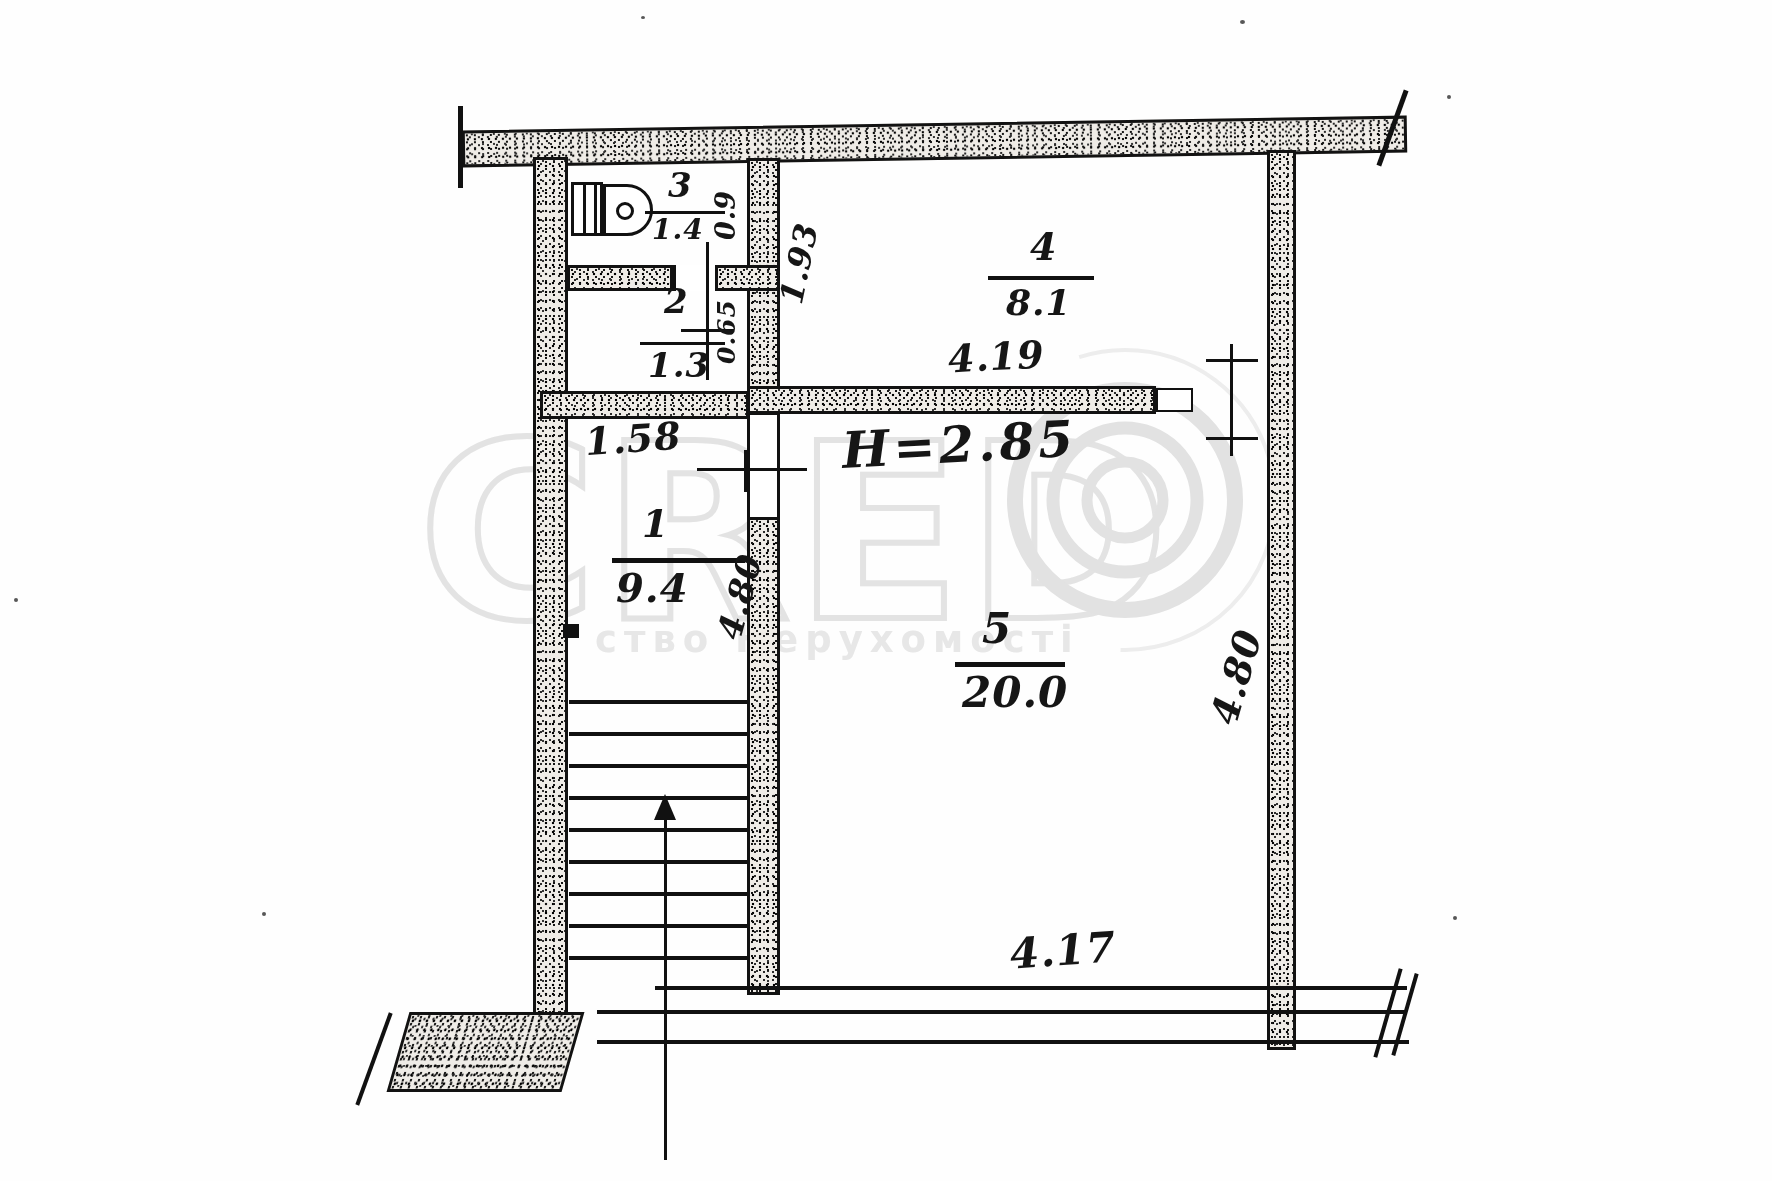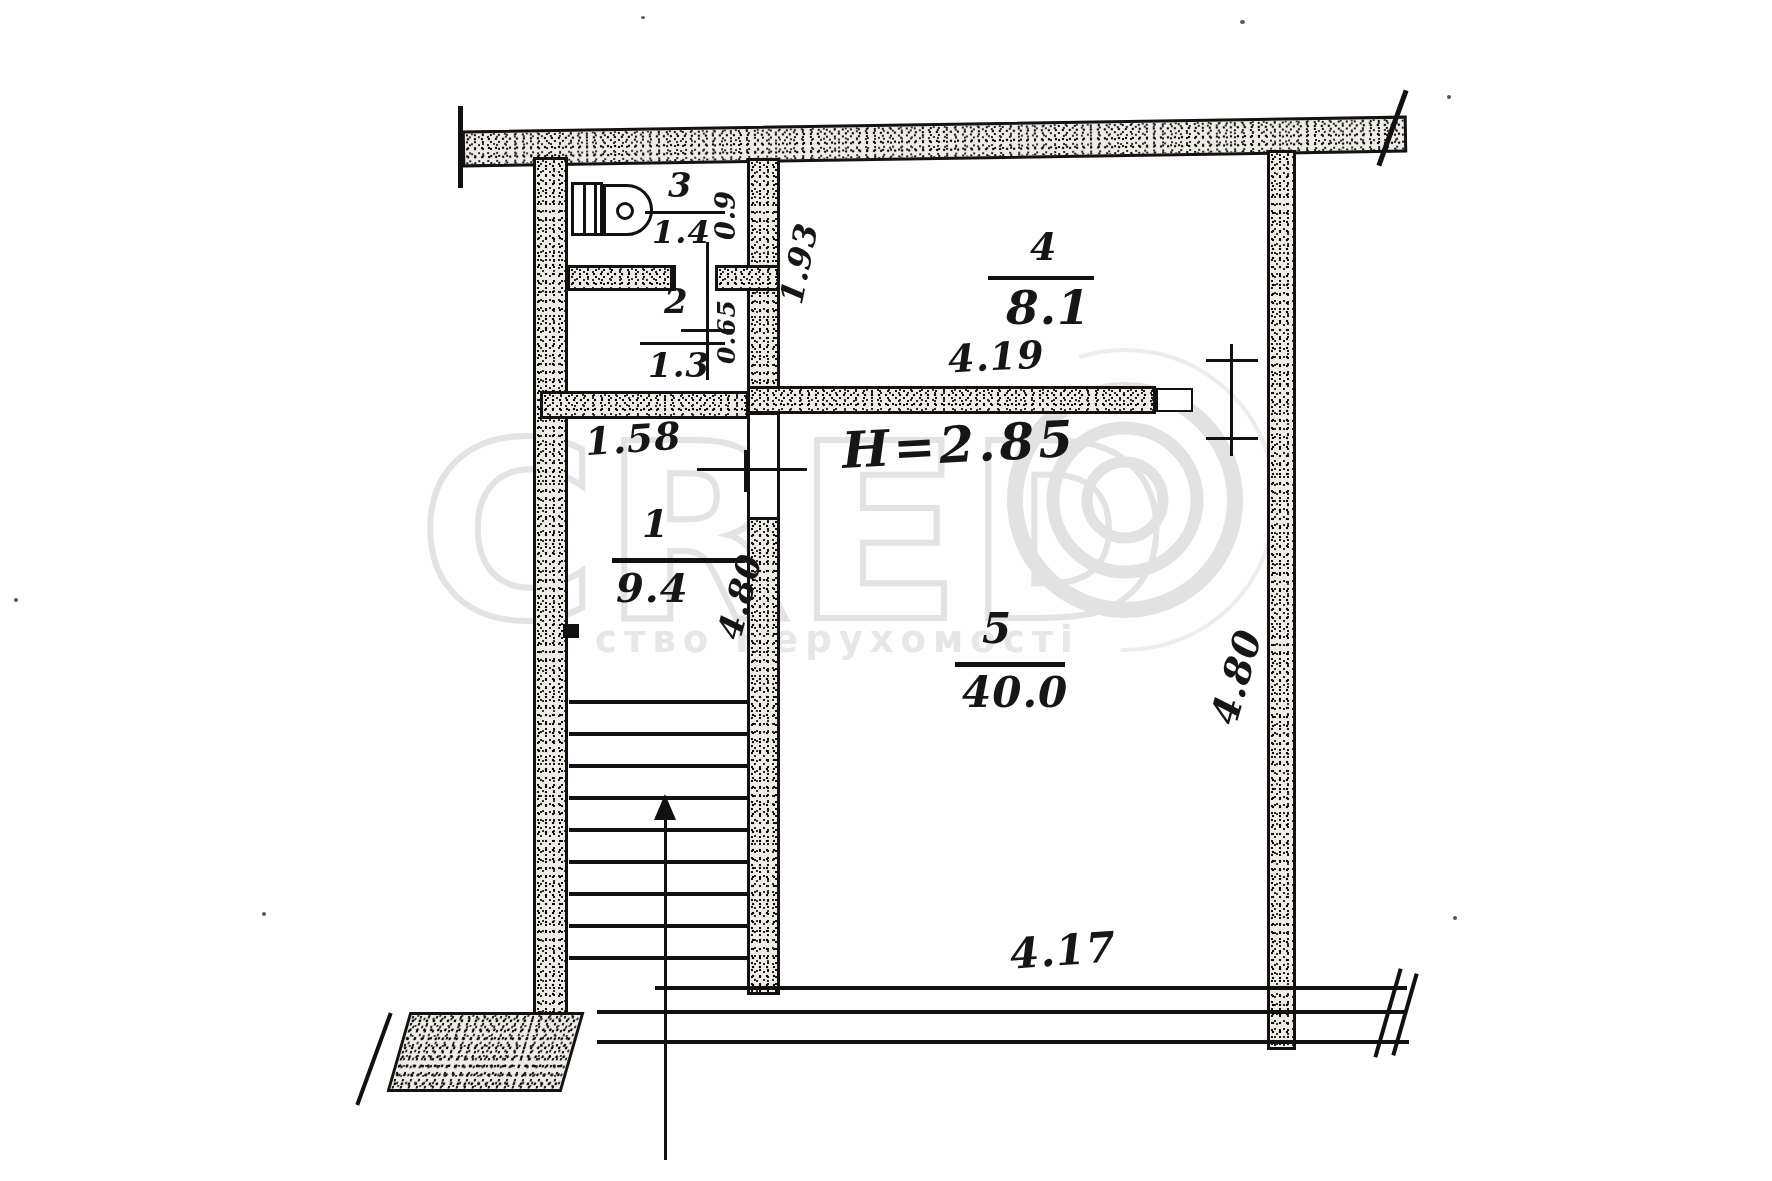--- a/index.html
+++ b/index.html
@@ -93,44 +93,44 @@
   <div class="hl" style="left:1206px;top:437px;width:52px;height:3px;"></div>
 
   <div style="position:absolute;left:571px;top:182px;width:32px;height:54px;border:3px solid #111;background:#fff;box-sizing:border-box;"></div>
   <div class="vl" style="left:583px;top:184px;width:3px;height:50px;"></div>
   <div class="vl" style="left:594px;top:184px;width:3px;height:50px;"></div>
   <div style="position:absolute;left:603px;top:184px;width:50px;height:52px;border:3px solid #111;border-radius:0 28px 28px 0;background:#fff;box-sizing:border-box;"></div>
   <div style="position:absolute;left:616px;top:202px;width:12px;height:12px;border:3px solid #111;border-radius:50%;"></div>
 
   <div class="hw" style="left:668px;top:168px;font-size:34px;">3</div>
   <div class="hl" style="left:645px;top:211px;width:80px;height:3px;"></div>
-  <div class="hw" style="left:652px;top:216px;font-size:32px;">1.4</div>
+  <div class="hw" style="left:652px;top:216px;font-size:28px;">1.4</div>
   <div class="hw rot" style="left:712px;top:240px;font-size:27px;transform:rotate(-90deg);">0.9</div>
   <div class="hw rot" style="left:775px;top:300px;font-size:32px;transform:rotate(-78deg);">1.93</div>
 
   <div class="hw" style="left:664px;top:284px;font-size:34px;">2</div>
   <div class="hl" style="left:640px;top:342px;width:85px;height:3px;"></div>
   <div class="hw" style="left:648px;top:348px;font-size:34px;font-style:italic;">1.3</div>
   <div class="hw rot" style="left:714px;top:364px;font-size:25px;transform:rotate(-90deg);">0.65</div>
 
   <div class="hw" style="left:1030px;top:228px;font-size:38px;">4</div>
   <div class="hl" style="left:988px;top:276px;width:106px;height:4px;"></div>
-  <div class="hw" style="left:1006px;top:284px;font-size:47px;">8.1</div>
+  <div class="hw" style="left:1006px;top:284px;font-size:36px;">8.1</div>
   <div class="hw" style="left:948px;top:338px;font-size:38px;transform:rotate(-3deg);">4.19</div>
 
   <div class="hw" style="left:585px;top:420px;font-size:38px;transform:rotate(-4deg);">1.58</div>
   <div class="hw" style="left:842px;top:420px;font-size:50px;letter-spacing:4px;transform:rotate(-3deg);">H=2.85</div>
   <div class="hw" style="left:642px;top:505px;font-size:38px;">1</div>
   <div class="hl" style="left:612px;top:558px;width:133px;height:5px;"></div>
   <div class="hw" style="left:616px;top:568px;font-size:40px;">9.4</div>
   <div class="hw rot" style="left:712px;top:634px;font-size:34px;transform:rotate(-75deg);">4.80</div>
 
   <div class="hw" style="left:982px;top:608px;font-size:42px;">5</div>
   <div class="hl" style="left:955px;top:662px;width:110px;height:5px;"></div>
-  <div class="hw" style="left:962px;top:672px;font-size:42px;">40.0</div>
+  <div class="hw" style="left:962px;top:672px;font-size:42px;">20.0</div>
   <div class="hw rot" style="left:1205px;top:718px;font-size:38px;transform:rotate(-74deg);">4.80</div>
   <div class="hw" style="left:1010px;top:930px;font-size:42px;transform:rotate(-4deg);">4.17</div>
 
   <div class="speck" style="left:1240px;top:20px;width:5px;height:4px;"></div>
   <div class="speck" style="left:641px;top:16px;width:4px;height:3px;"></div>
   <div class="speck" style="left:1447px;top:95px;width:4px;height:4px;"></div>
   <div class="speck" style="left:14px;top:598px;width:4px;height:4px;"></div>
   <div class="speck" style="left:262px;top:912px;width:4px;height:4px;"></div>
   <div class="speck" style="left:1453px;top:916px;width:4px;height:4px;"></div>
 

